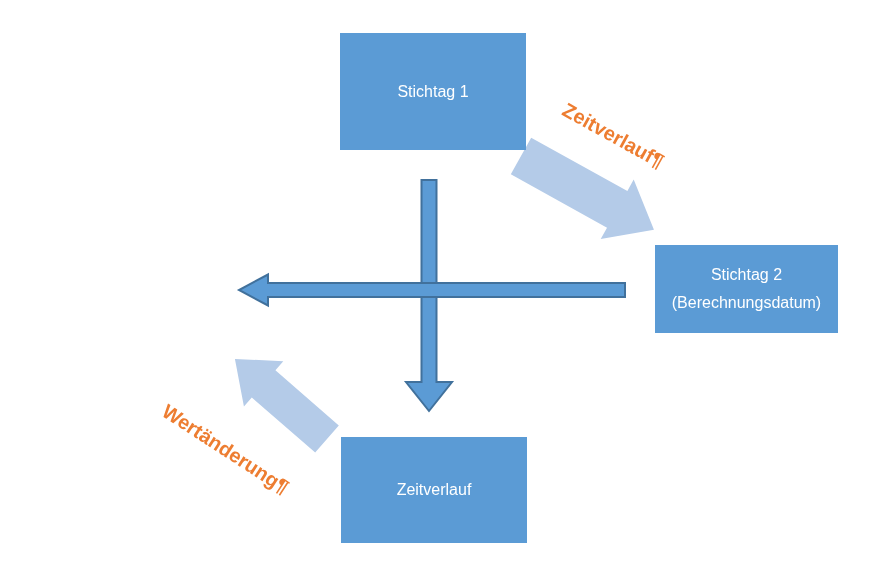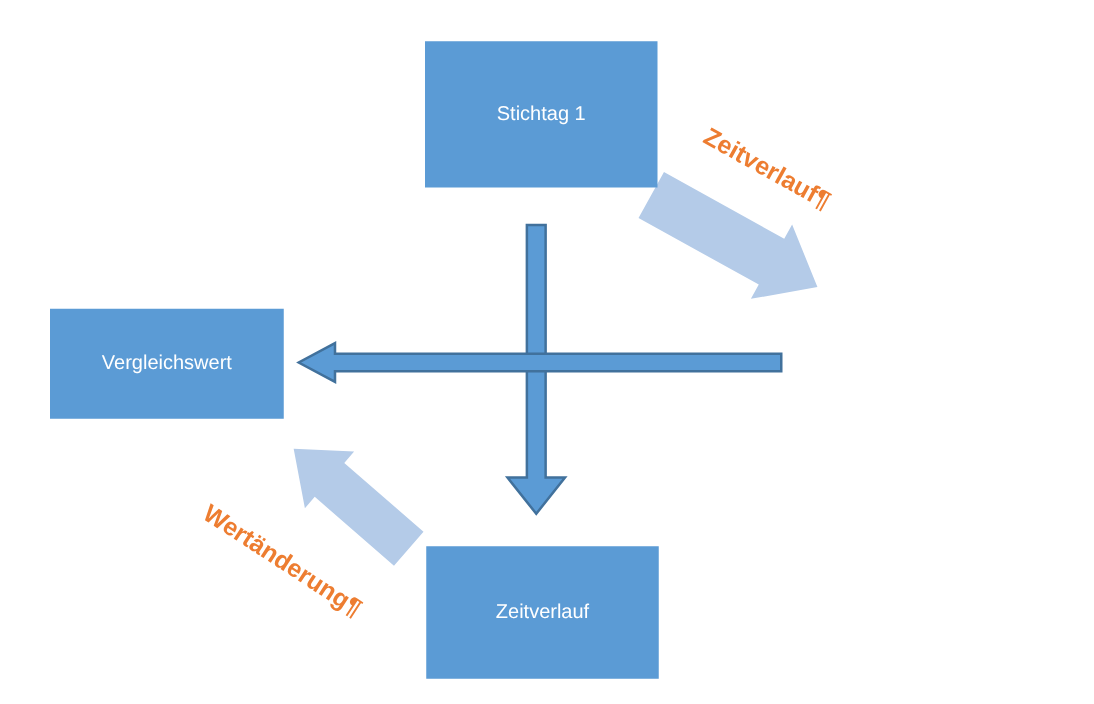--- a/index.html
+++ b/index.html
@@ -84,25 +84,25 @@
 
     <polygon class="cross-arrow" points="421.5,180 436.5,180 436.5,382 452,382 429,411 406,382 421.5,382"></polygon>
 
     <polygon class="cross-arrow" points="625,283 625,297 268,297 268,305.5 239,290 268,274.5 268,283"></polygon>
   </svg>
 
   <div class="node" id="node-stichtag1">
     <span>Stichtag 1</span>
   </div>
 
+  <div class="node" id="node-stichtag2">
+    <span>Stichtag 2</span>
+    <span>(Berechnungsdatum)</span>
+  </div>
 
-  <div class="node" id="node-vergleichswert">
-    <span>Vergleichswert</span>
-    <span></span>
-  </div>
 
   <div class="node" id="node-ausgangswert">
     <span>Zeitverlauf</span>
     <span></span>
   </div>
 
   <div class="edge-label" id="label-zeitverlauf">Zeitverlauf¶</div>
 
   <div class="edge-label" id="label-wertaenderung">Wertänderung¶</div>
 

